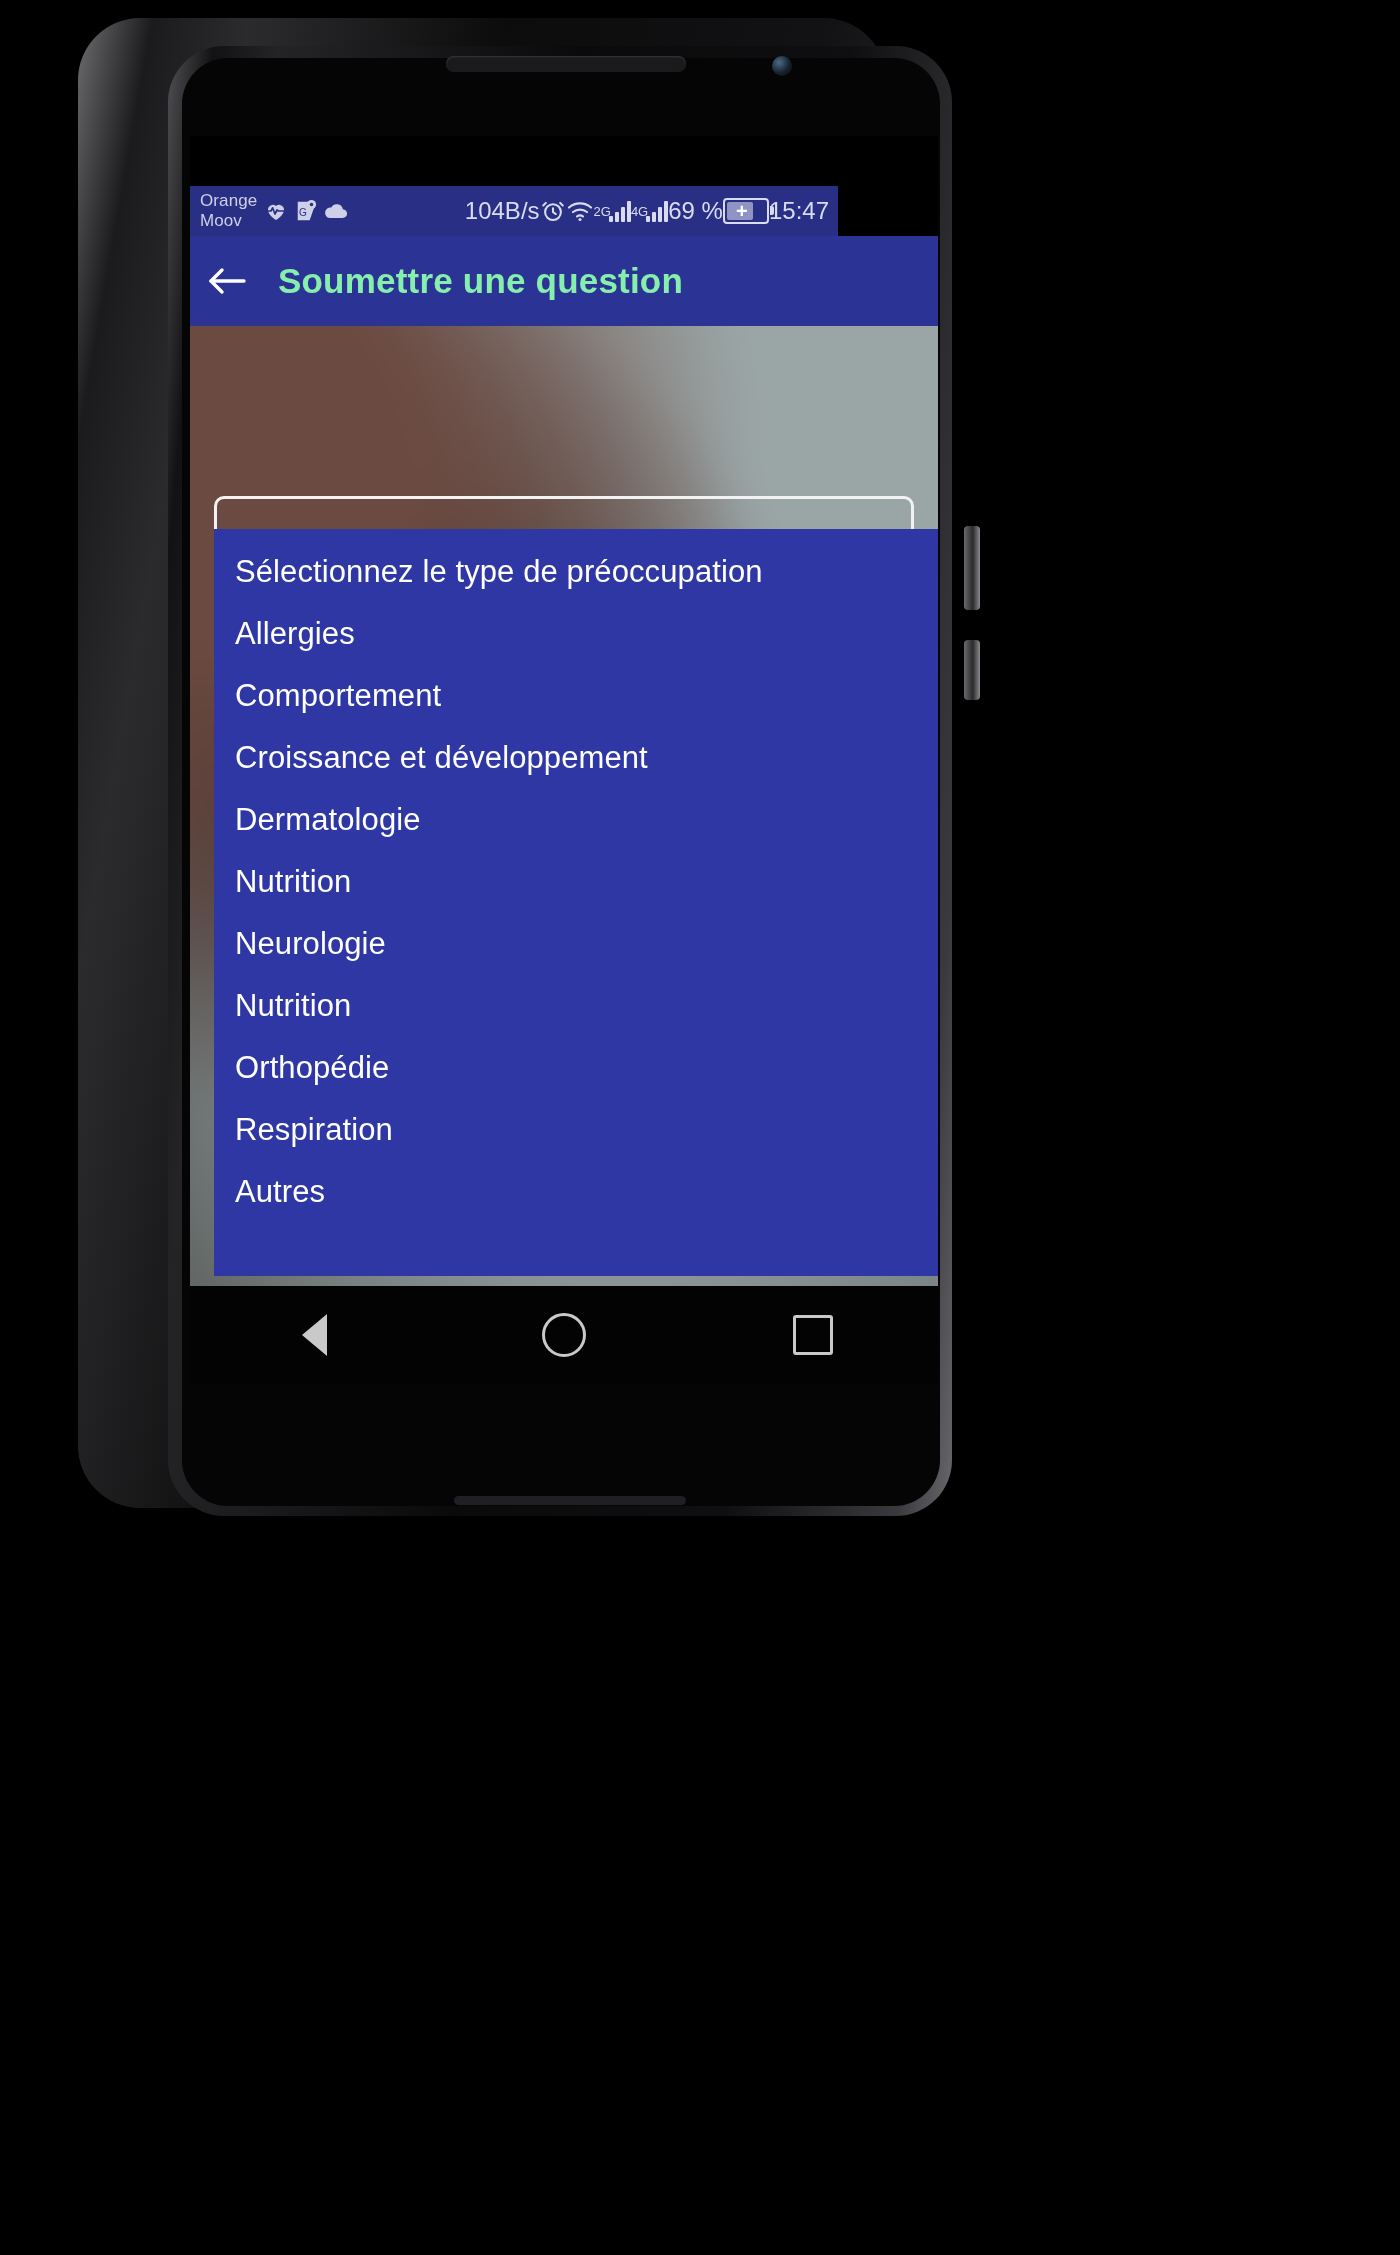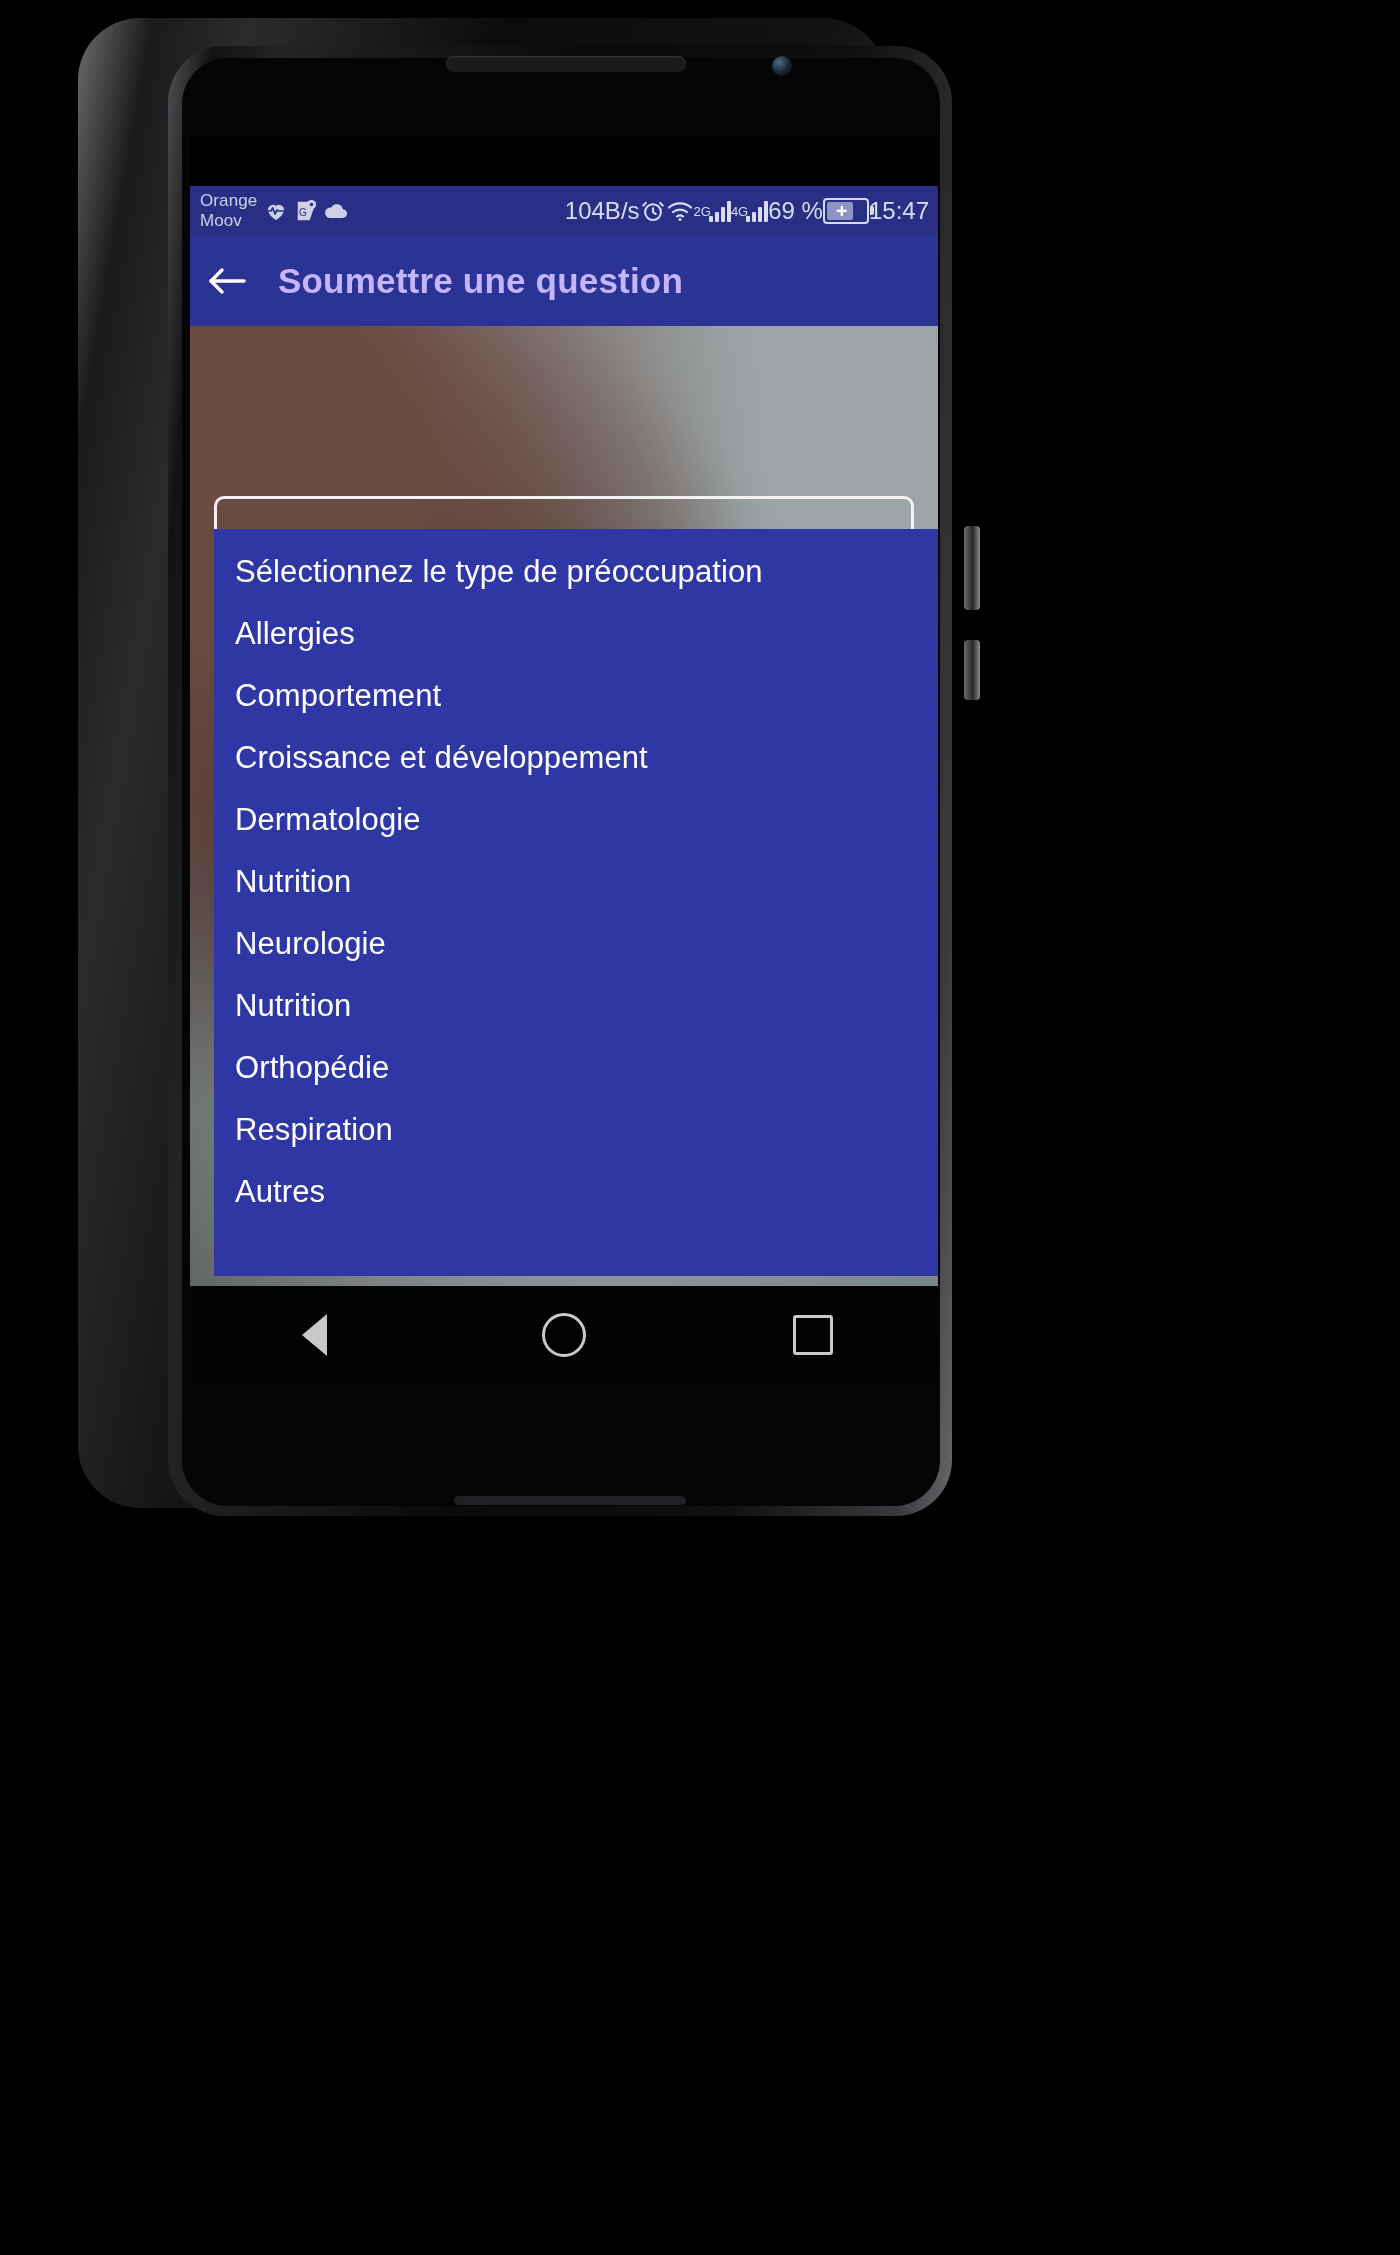--- a/index.html
+++ b/index.html
@@ -50,21 +50,21 @@
   }
 
   
   #screen{
     position:absolute;left:112px;top:118px;width:748px;height:1248px;
     background:#000;overflow:hidden;
   }
 
   
   #status-bar{
-    position:absolute;left:0;top:50px;width:748px;height:50px;
+    position:absolute;left:0;top:50px;width:648px;height:50px;
     background:#2a2f86;color:#d8daee;
     display:flex;align-items:center;
   }
   .sb-left{display:flex;align-items:center;padding-left:10px;gap:6px;}
   .carrier{
     font-size:17px;line-height:20px;color:#cdd0e6;white-space:pre-line;
     letter-spacing:.1px;
   }
   .sb-icon{display:inline-flex;align-items:center;justify-content:center;}
   .sb-right{
@@ -94,21 +94,21 @@
   
   #app-bar{
     position:absolute;left:0;top:100px;width:748px;height:90px;
     background:#2b3394;display:flex;align-items:center;
   }
   #back-arrow{
     width:74px;height:90px;display:flex;align-items:center;justify-content:center;
     cursor:pointer;
   }
   #app-bar-title{
-    color:#c4b5fd;font-size:35px;font-weight:bold;letter-spacing:.2px;
+    color:#86efac;font-size:35px;font-weight:bold;letter-spacing:.2px;
     margin-left:14px;
   }
 
   
   #content{
     position:absolute;left:0;top:190px;width:748px;height:960px;overflow:hidden;
     background:#7d8a8c;
   }
   #bg-photo{
     position:absolute;inset:-40px;

